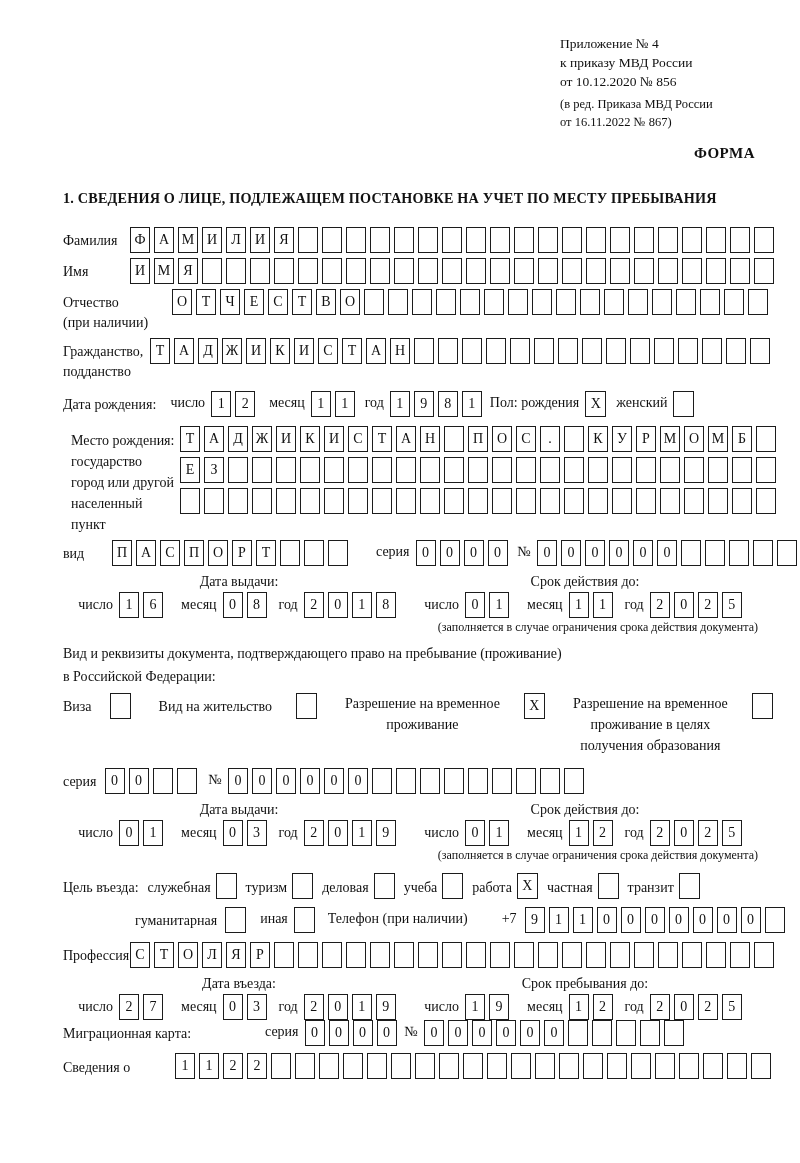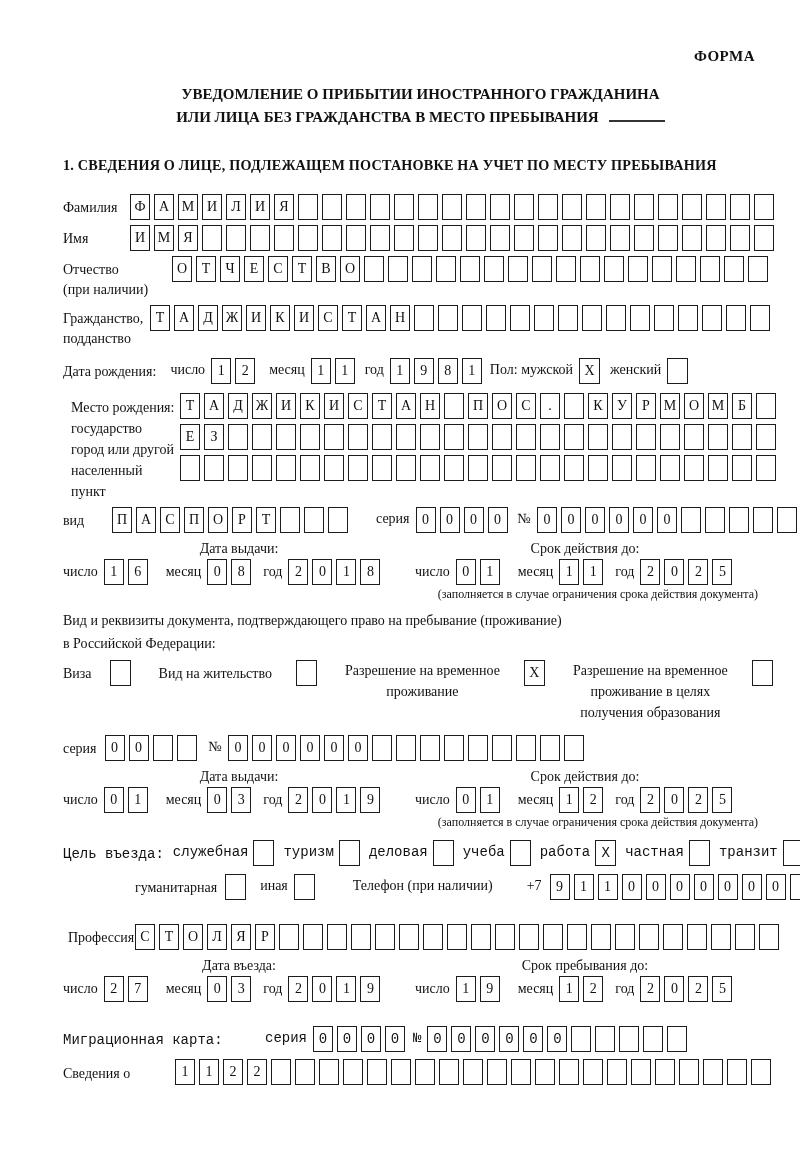--- a/index.html
+++ b/index.html
@@ -26,52 +26,57 @@
   .stack { display:flex; flex-direction:column; }
   .w67 { width:67px; } .w87 { width:87px; } .w109 { width:109px; } .w49 { width:49px; } .w112 { width:112px; }
   .dlabel { flex:none; padding-top:4px; margin:0 6px 0 10px; }
 
   .vstack { display:flex; flex-direction:column; }
   .vstack .row0 { margin-top:0; }
 
   .doc-head { text-align:center; font-weight:bold; font-size:14px; margin-top:10px; padding-right:30px; }
 
   .datepair { display:flex; margin-top:8px; }
-  .datecol { display:flex; flex-direction:column; }
+  .datecol { display:flex; flex-direction:column;align-items:center; }
   .datecol .dtitle { text-align:center; font-size:14px; margin-bottom:2px; }
   .dg { display:flex; align-items:center; }
   .dg .dl { flex:none; margin:0 6px 0 14px; }
   .dg .dl.first { margin-left:0; }
   .dcol-left { width:352px; }
   .dcol-right { width:340px; }
   .note-right { text-align:right; font-size:12px; padding-right:30px; margin-top:2px; }
 
   .plain { margin-top:8px; line-height:21px; }
 
   .resopts { margin-top:6px; align-items:flex-start;gap:10px; }
   .optstack { display:flex; flex-direction:column; text-align:center; line-height:21px; flex:none; }
   .gap8 { margin-left:8px; } .gap14 { margin-left:14px; } .gap18 { margin-left:18px; }
 
-  .purpose { margin-top:10px; align-items:flex-start;font-family:Liberation Mono, monospace; }
+  .purpose { margin-top:10px; align-items:center; }
   .purpose .dlabel { margin:0 5px 0 9px; }
   .purpose2 { margin-top:8px; margin-left:72px; align-items:flex-start; }
   .phone-pre { padding-top:4px; margin:0 8px 0 28px; flex:none; }
 </style>
 </head>
 <body>
 
 <div class="page">
 
+  <div class="annex">
+    <div>Приложение № 4</div>
+    <div>к приказу МВД России</div>
+    <div>от 10.12.2020 № 856</div>
+    <span class="ed">
+      <div>(в ред. Приказа МВД России</div>
+      <div>от 16.11.2022 № 867)</div>
+    </span>
+  </div>
 
   <div class="forma">ФОРМА</div>
 
-  <div class="title">
-    <div>УВЕДОМЛЕНИЕ О ПРИБЫТИИ ИНОСТРАННОГО ГРАЖДАНИНА</div>
-    <div><span>ИЛИ ЛИЦА БЕЗ ГРАЖДАНСТВА В МЕСТО ПРЕБЫВАНИЯ</span><span class="t-underline"></span></div>
-  </div>
 
   <div class="sec-head">1. СВЕДЕНИЯ О ЛИЦЕ, ПОДЛЕЖАЩЕМ ПОСТАНОВКЕ НА УЧЕТ ПО МЕСТУ ПРЕБЫВАНИЯ</div>
 
   <div class="row" style="margin-top:20px;">
     <span class="lbl w67">Фамилия</span>
     <span class="cells">
         <span class="cell">Ф</span>
         <span class="cell">А</span>
         <span class="cell">М</span>
         <span class="cell">И</span>
@@ -215,21 +220,21 @@
         <span class="cell">1</span>
         <span class="cell">1</span>
       </span>
     <span class="dlabel" style="margin-left:6px;">год</span>
     <span class="cells">
         <span class="cell">1</span>
         <span class="cell">9</span>
         <span class="cell">8</span>
         <span class="cell">1</span>
       </span>
-    <span class="dlabel" style="margin-left:4px;">Пол: мужской</span>
+    <span class="dlabel" style="margin-left:4px;">Пол: рождения</span>
     <span class="checkbox">X</span>
     <span class="dlabel">женский</span>
     <span class="checkbox"></span>
   </div>
 
   <div class="row" style="margin-top:9px;justify-content:center;">
     <span class="lbl w109 stack" style="line-height:21px;">
       <span>Место рождения:</span>
       <span>государство</span>
       <span>город или другой</span>
@@ -519,38 +524,38 @@
     <span class="checkbox"></span>
     <span class="dlabel">транзит</span>
     <span class="checkbox"></span>
   </div>
 
   <div class="row purpose2">
     <span class="lbl">гуманитарная</span>
     <span class="checkbox gap8"></span>
     <span class="dlabel" style="margin-left:14px;">иная</span>
     <span class="checkbox"></span>
-    <span class="dlabel" style="margin-left:38px;">Телефон (при наличии)</span>
+    <span class="dlabel" style="margin-left:13px;">Телефон (при наличии)</span>
     <span class="phone-pre">+7</span>
     <span class="cells">
         <span class="cell">9</span>
         <span class="cell">1</span>
         <span class="cell">1</span>
         <span class="cell">0</span>
         <span class="cell">0</span>
         <span class="cell">0</span>
         <span class="cell">0</span>
         <span class="cell">0</span>
         <span class="cell">0</span>
         <span class="cell">0</span>
         <span class="cell"></span>
       </span>
   </div>
 
-  <div class="row" style="margin-top:24px;justify-content:center;">
+  <div class="row" style="margin-top:9px;">
     <span class="lbl w67">Профессия</span>
     <span class="cells">
         <span class="cell">С</span>
         <span class="cell">Т</span>
         <span class="cell">О</span>
         <span class="cell">Л</span>
         <span class="cell">Я</span>
         <span class="cell">Р</span>
         <span class="cell"></span>
         <span class="cell"></span>
@@ -616,21 +621,21 @@
         <span class="cells">
             <span class="cell">2</span>
             <span class="cell">0</span>
             <span class="cell">2</span>
             <span class="cell">5</span>
           </span>
       </div>
     </div>
   </div>
 
-  <div class="row" style="margin-top:24px;font-family:Liberation Mono, monospace;">
+  <div class="row" style="margin-top:0;">
     <span class="lbl" style="width:202px;">Миграционная карта:</span>
     <span class="dlabel" style="margin-left:0;">серия</span>
     <span class="cells">
         <span class="cell">0</span>
         <span class="cell">0</span>
         <span class="cell">0</span>
         <span class="cell">0</span>
       </span>
     <span class="dlabel" style="margin-left:4px;">№</span>
     <span class="cells">

